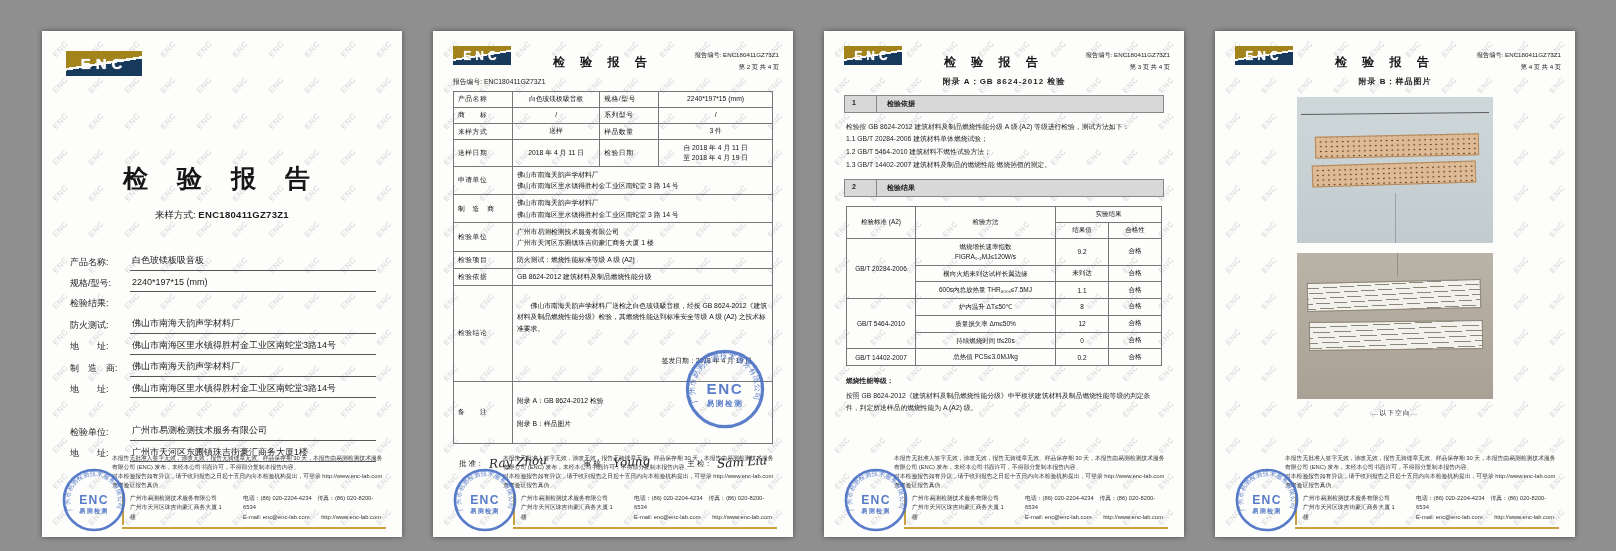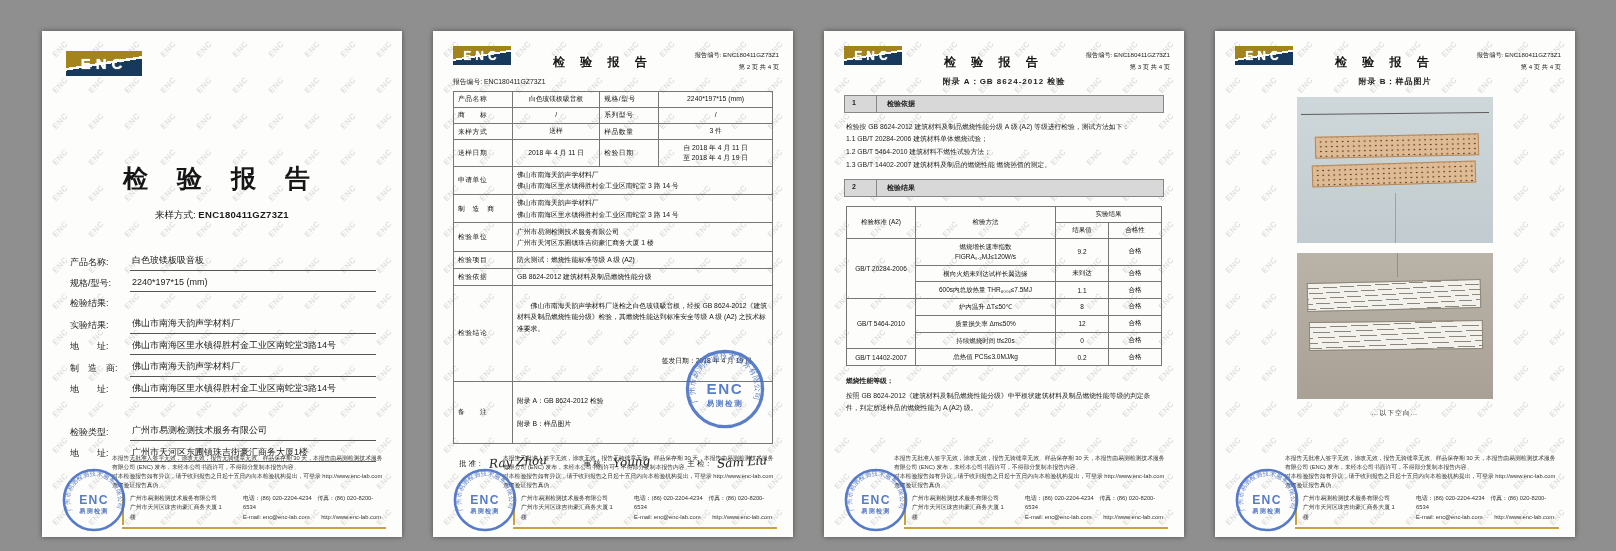--- a/index.html
+++ b/index.html
@@ -251,37 +251,37 @@
             <span class="fval">白色玻镁板吸音板</span>
           </div>
         <div class="field">
             <span class="flab">规格/型号:</span>
             <span class="fval">2240*197*15 (mm)</span>
           </div>
         <div class="field">
             <span class="flab">检验结果:</span>
           </div>
         <div class="field">
-            <span class="flab">实验结果:</span>
+            <span class="flab">防火测试:</span>
             <span class="fval">佛山市南海天韵声学材料厂</span>
           </div>
         <div class="field">
             <span class="flab">地　　址:</span>
             <span class="fval">佛山市南海区里水镇得胜村金工业区南蛇堂3路14号</span>
           </div>
         <div class="field">
             <span class="flab">制　造　商:</span>
             <span class="fval">佛山市南海天韵声学材料厂</span>
           </div>
         <div class="field">
             <span class="flab">地　　址:</span>
             <span class="fval">佛山市南海区里水镇得胜村金工业区南蛇堂3路14号</span>
           </div>
         <div class="field gap">
-            <span class="flab">检验类型:</span>
+            <span class="flab">检验单位:</span>
             <span class="fval">广州市易测检测技术服务有限公司</span>
           </div>
         <div class="field">
             <span class="flab">地　　址:</span>
             <span class="fval">广州市天河区东圃镇珠吉街豪汇商务大厦1楼</span>
           </div>
       </div>
     </div>
     <div class="footer">
       <div class="disc">

